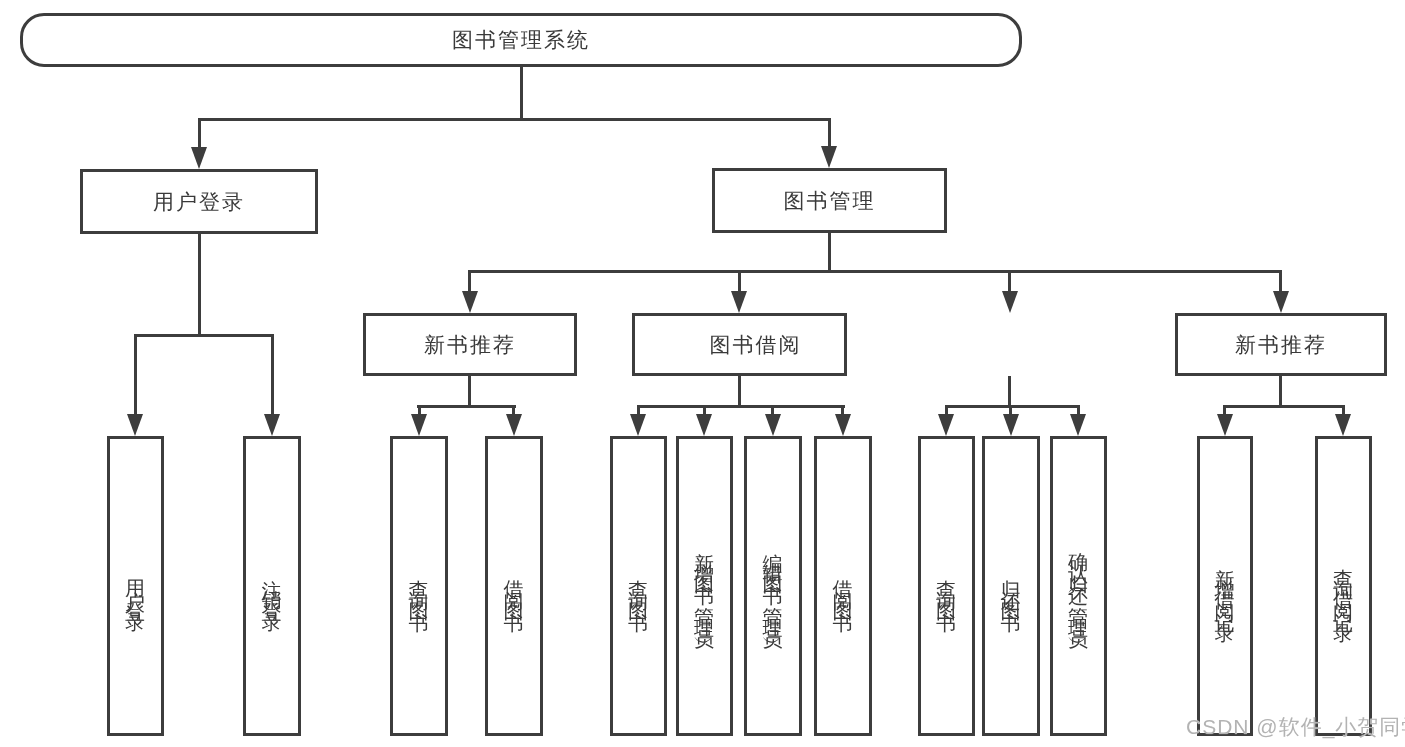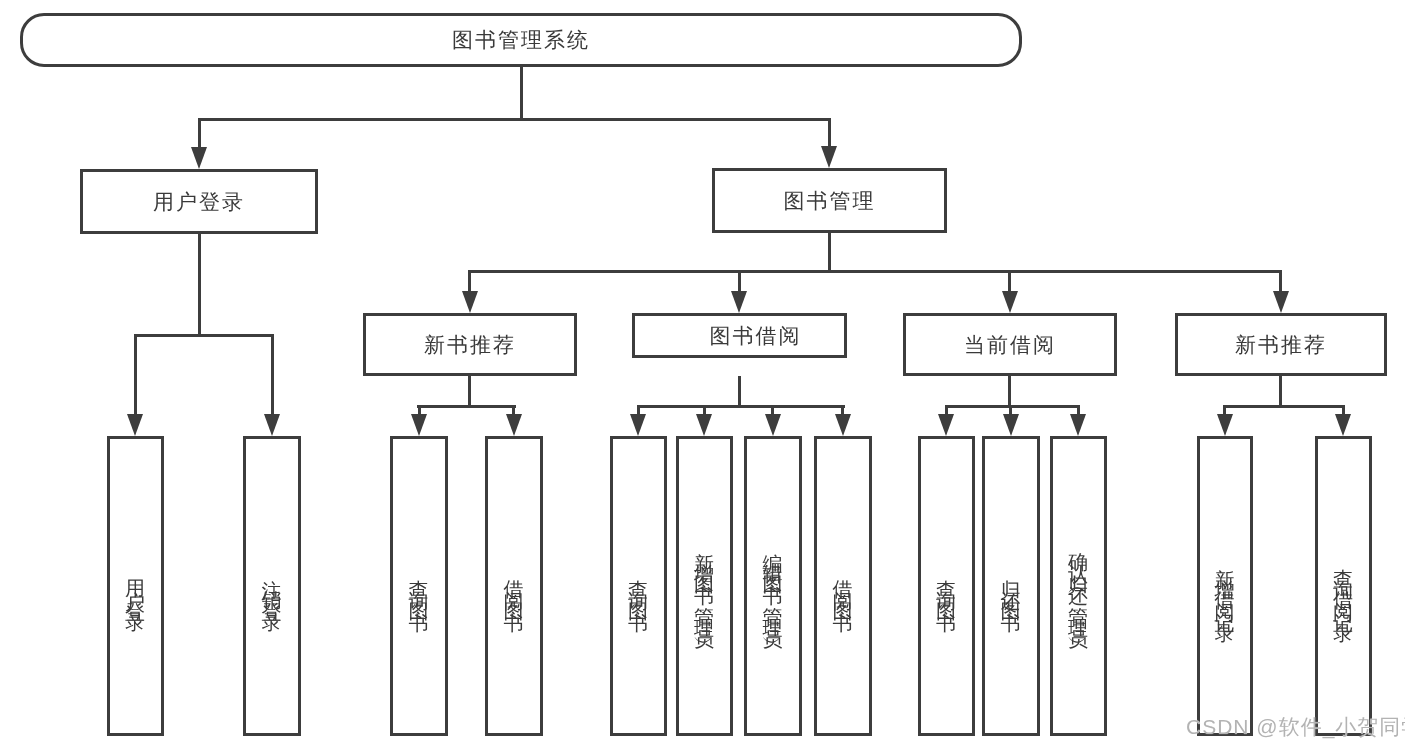--- a/index.html
+++ b/index.html
@@ -75,25 +75,22 @@
   <div class="v" style="left:738px;top:270px;height:24px;"></div>
   <div class="arr" style="left:731px;top:291px;"></div>
   <div class="v" style="left:1008px;top:270px;height:24px;"></div>
   <div class="arr" style="left:1002px;top:291px;"></div>
   <div class="v" style="left:1279px;top:270px;height:24px;"></div>
   <div class="arr" style="left:1273px;top:291px;"></div>
 
   <div class="hbox" style="left:363px;top:313px;width:214px;height:63px;">
     <span>新书推荐</span>
   </div>
-  <div class="hbox" style="left:632px;top:313px;width:215px;height:45px;padding-left:32px;">
+  <div class="hbox" style="left:632px;top:313px;width:215px;height:63px;padding-left:32px;">
     <span>图书借阅</span>
-  </div>
-  <div class="hbox" style="left:903px;top:313px;width:214px;height:63px;">
-    <span>当前借阅</span>
   </div>
   <div class="hbox" style="left:1175px;top:313px;width:212px;height:63px;">
     <span>新书推荐</span>
   </div>
 
   <div class="v" style="left:468px;top:376px;height:30px;"></div>
   <div class="h" style="left:417px;top:405px;width:99px;"></div>
   <div class="v" style="left:418px;top:405px;height:12px;"></div>
   <div class="arr" style="left:411px;top:414px;"></div>
   <div class="v" style="left:512px;top:405px;height:12px;"></div>

